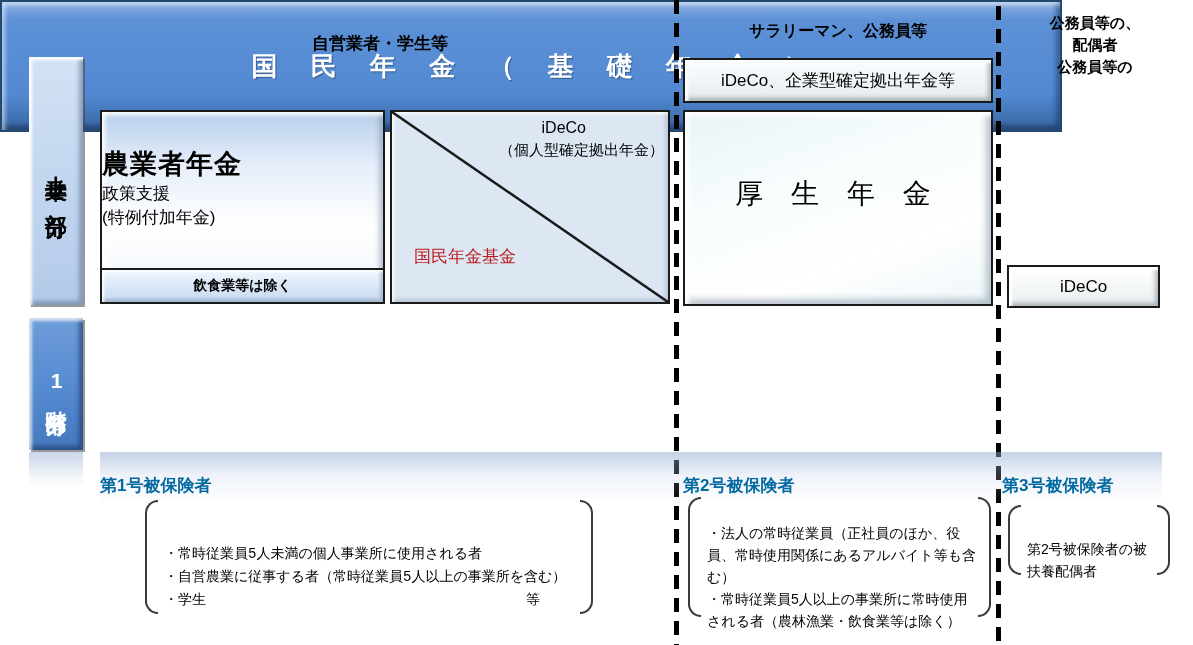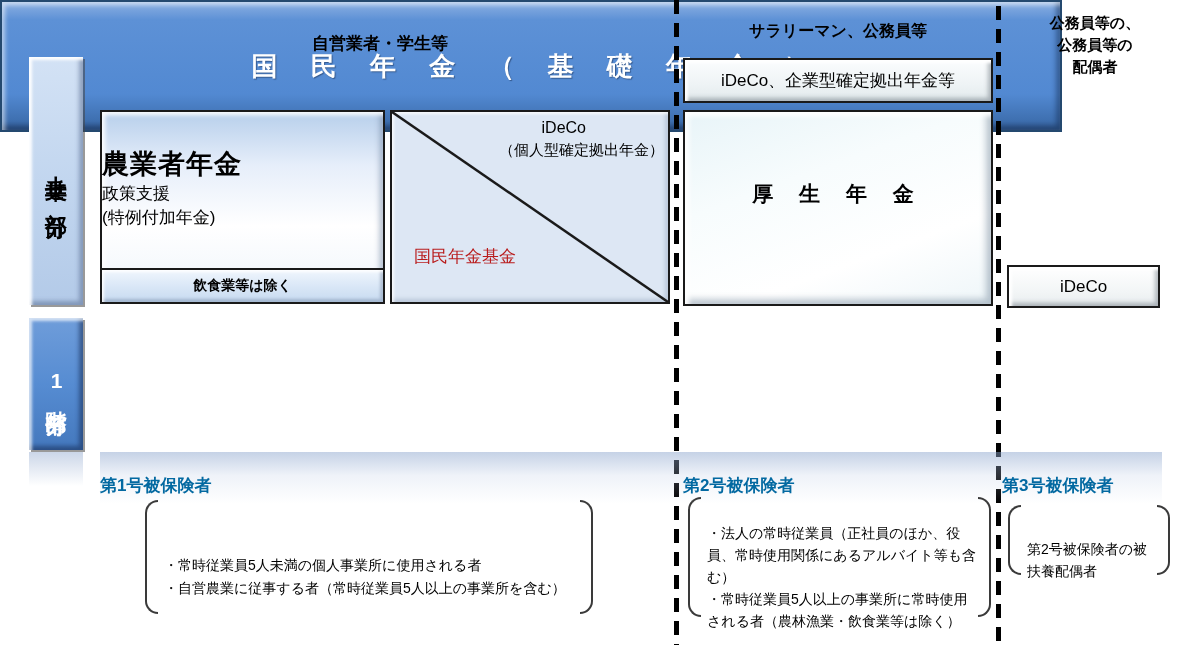--- a/index.html
+++ b/index.html
@@ -129,21 +129,21 @@
   }
 
   
   .box-kosei {
     left: 683px; top: 110px; width: 310px; height: 196px;
     background: linear-gradient(160deg, #e8f4f8 0%, #f7fcfd 35%, #ffffff 70%, #eef6f9 100%);
     box-shadow: inset 4px 4px 5px rgba(255,255,255,1),
                 inset -5px -5px 6px rgba(110,130,150,0.45);
     display: flex; align-items: center; justify-content: center;
   }
-  .kosei-label { font-size: 21px; font-weight: bold; letter-spacing: 10px; color: #000; padding-bottom: 28px; }
+  .kosei-label { font-size: 28px; font-weight: normal; letter-spacing: 10px; color: #000; padding-bottom: 28px; }
 
   
   .box-ideco-r {
     left: 1007px; top: 265px; width: 153px; height: 43px;
     background: linear-gradient(180deg, #ffffff 0%, #f2f5f6 65%, #e7ecee 100%);
     box-shadow: inset 3px 3px 3px rgba(255,255,255,1),
                 inset -3px -3px 4px rgba(110,120,130,0.5);
     display: flex; align-items: center; justify-content: center;
     font-size: 17px; color: #000;
   }
@@ -183,21 +183,21 @@
   }
   .t1 { left: 100px; top: 474px; width: 560px; }
   .t2 { left: 683px; top: 474px; width: 310px; }
   .t3 { left: 1002px; top: 474px; width: 180px; }
 
   .bracket-group {
     position: absolute;
     display: flex;
     align-items: stretch;
   }
-  .bg1 { left: 145px; top: 500px; width: 448px; height: 114px; }
+  .bg1 { left: 145px; top: 500px; width: 448px; height: 114px; font-family: Liberation Mono, monospace; }
   .bg2 { left: 688px; top: 497px; width: 303px; height: 120px; }
   .bg3 { left: 1008px; top: 505px; width: 162px; height: 70px; }
 
   .brk {
     width: 13px;
     flex: 0 0 13px;
   }
   .brk-l {
     border-left: 2px solid #3a3a3a;
     border-top: 2px solid #3a3a3a;
@@ -227,22 +227,22 @@
 </style>
 </head>
 <body>
 
 <div class="canvas">
 
   <div class="col-header hdr2">サラリーマン、公務員等</div>
   <div class="col-header hdr1">自営業者・学生等</div>
   <div class="col-header hdr3">
     <div>公務員等の、</div>
+    <div>配偶者</div>
     <div>公務員等の</div>
-    <div>配偶者</div>
   </div>
 
   <div class="vdash d1"></div>
   <div class="vdash d2"></div>
 
   <div class="side-bar side-top">上乗せ部分</div>
   <div class="side-bar side-bottom">1階部分</div>
 
   <div class="bevel box-nogyo">
     <div class="inner-text">
@@ -277,20 +277,24 @@
   </div>
   <div class="bar-reflection"></div>
   <div class="bar-reflection-side"></div>
 
   <div class="sec-title t1">第1号被保険者</div>
   <div class="bracket-group bg1">
     <div class="brk brk-l"></div>
     <div class="bracket-content">
       <div>・常時従業員5人未満の個人事業所に使用される者</div>
       <div>・自営農業に従事する者（常時従業員5人以上の事業所を含む）</div>
+      <div class="line-split">
+        <span>・学生</span>
+        <span>等</span>
+      </div>
     </div>
     <div class="brk brk-r"></div>
   </div>
 
   <div class="sec-title t2">第2号被保険者</div>
   <div class="bracket-group bg2">
     <div class="brk brk-l"></div>
     <div class="bracket-content">
       <div>・法人の常時従業員（正社員のほか、役員、常時使用関係にあるアルバイト等も含む）</div>
       <div>・常時従業員5人以上の事業所に常時使用される者（農林漁業・飲食業等は除く）</div>

